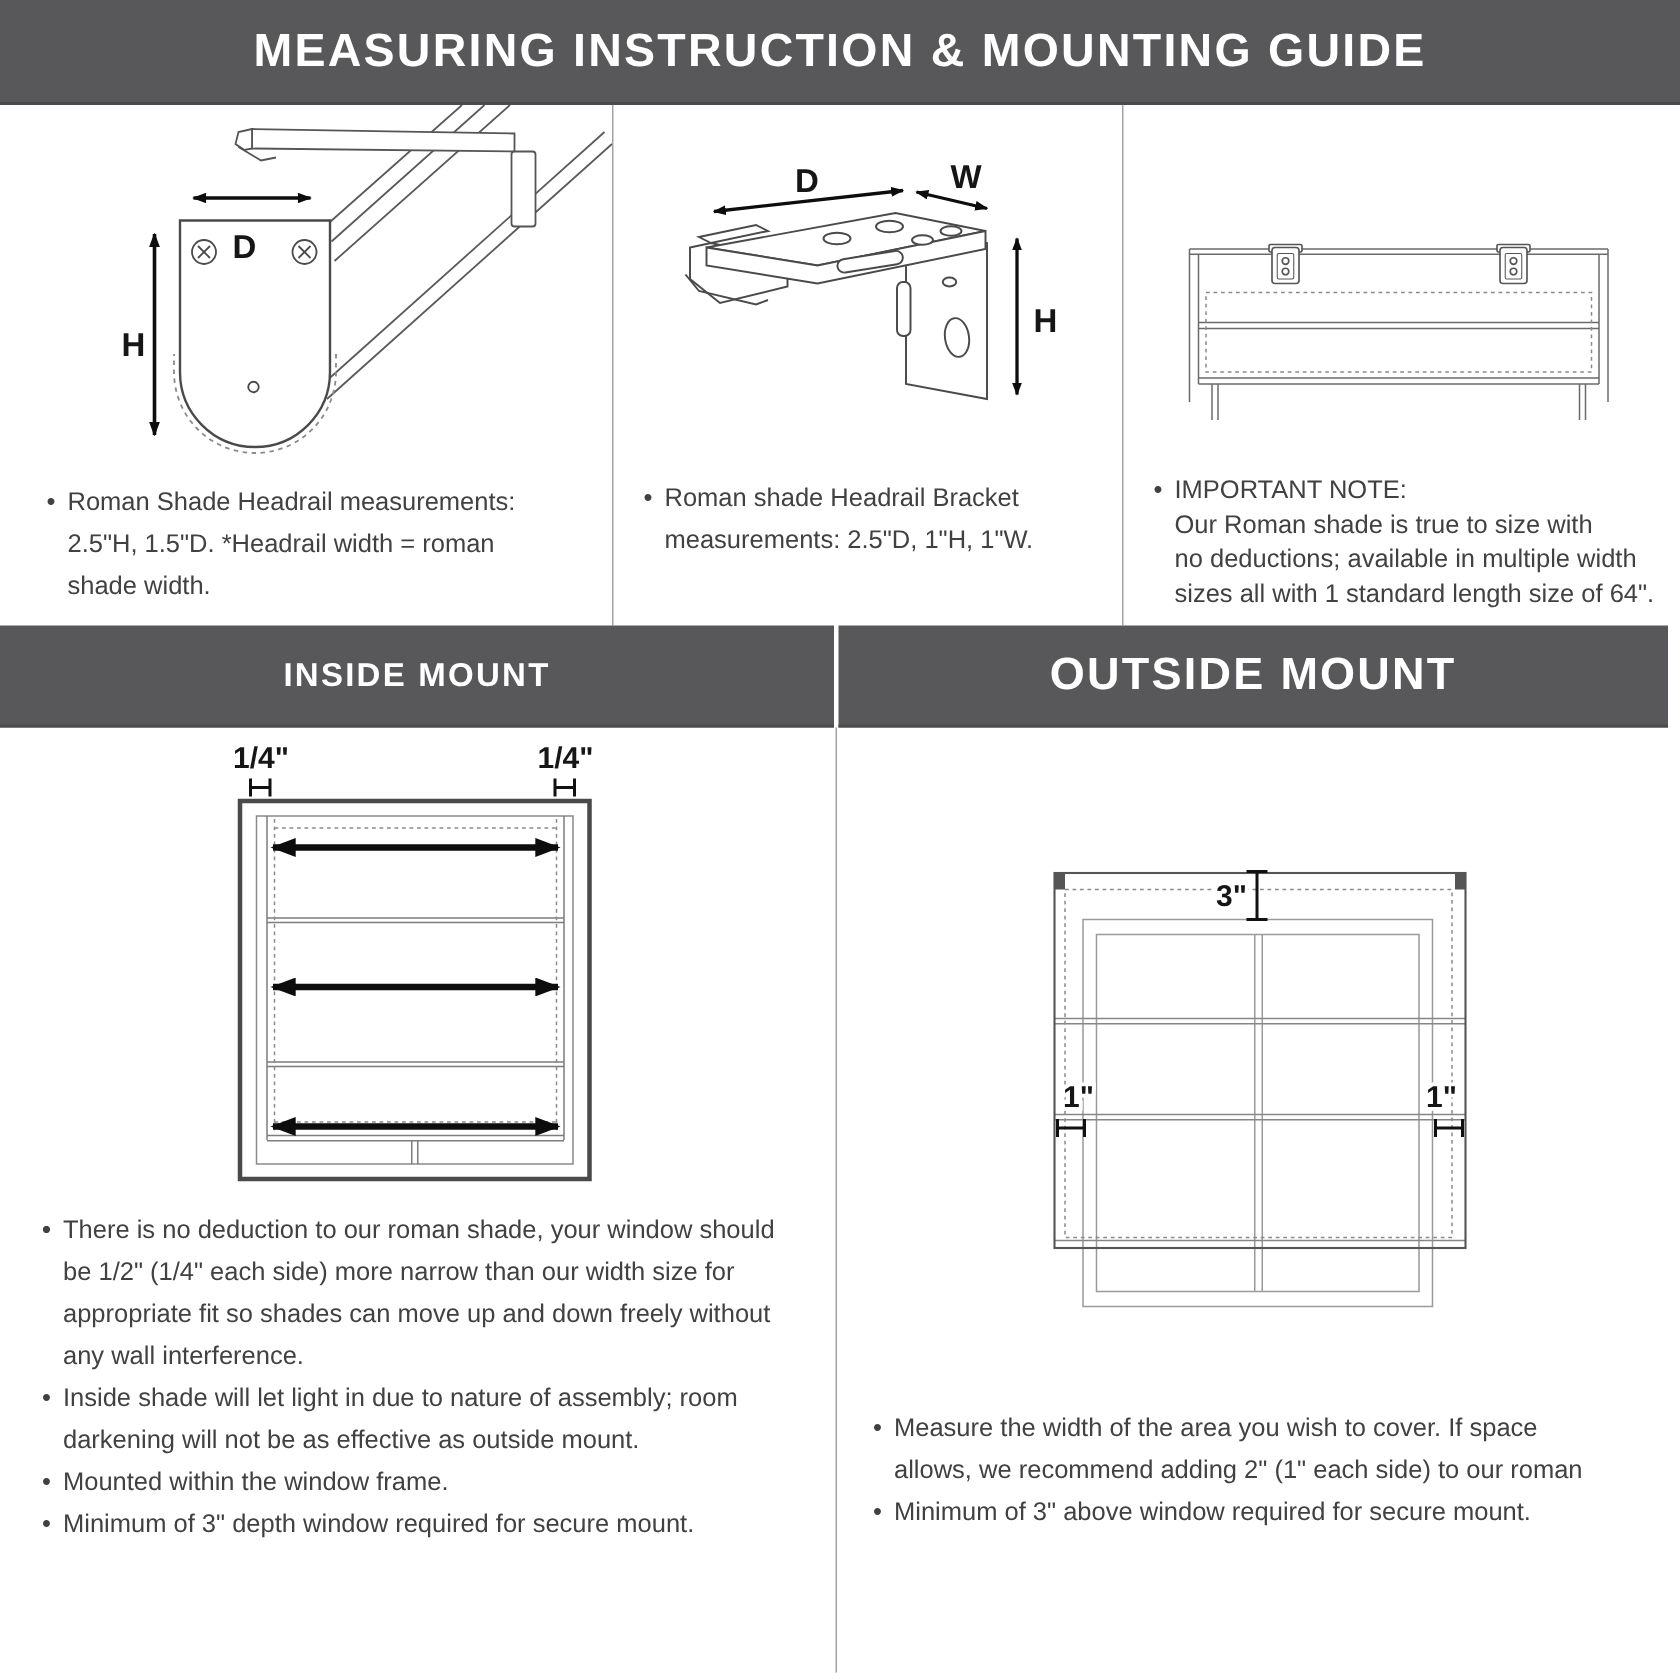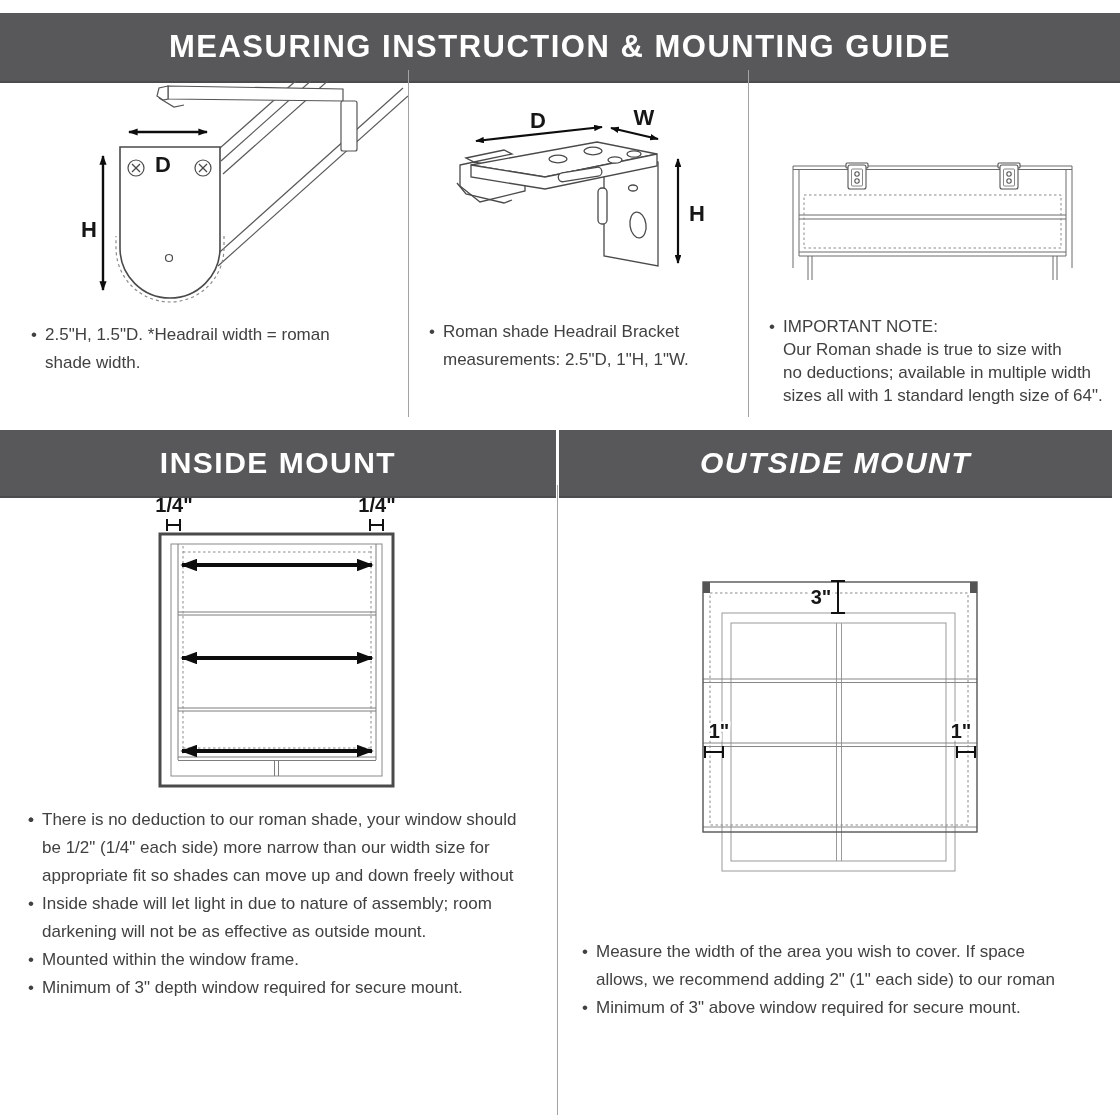--- a/index.html
+++ b/index.html
@@ -1,23 +1,23 @@
 <!DOCTYPE html>
 <html><head>
 <meta charset="utf-8">
 <style>
   html,body{margin:0;padding:0;background:#fff;}
   #app{position:relative;width:1120px;height:1120px;background:#fff;overflow:hidden;
        font-family:"Liberation Sans",sans-serif;color:#414141;}
   
   .bar{position:absolute;background:#58585a;color:#fff;display:flex;align-items:center;justify-content:center;
-       font-weight:bold;letter-spacing:1.5px;border-bottom:2px solid #4b4b4d;box-sizing:border-box;margin-top:13px;}
+       font-weight:bold;letter-spacing:1.5px;border-bottom:2px solid #4b4b4d;box-sizing:border-box;}
   #main-header{left:0;top:0;width:1120px;height:70px;font-size:31px;}
-  #inside-bar{left:0;top:417px;width:556px;height:68px;font-size:30px;}
-  #outside-bar{left:559px;top:417px;width:553px;height:68px;font-size:30px;font-style:italic;}
+  #inside-bar{left:0;top:417px;width:556px;height:68px;font-size:22px;}
+  #outside-bar{left:559px;top:417px;width:553px;height:68px;font-size:30px;}
   
   .vline{position:absolute;width:1px;background:#a3a3a3;}
   #div1{left:408px;top:70px;height:347px;}
   #div2{left:748px;top:70px;height:347px;}
   #div3{left:557px;top:485px;height:630px;}
   
   .note,.blist{position:absolute;font-size:17px;line-height:28px;color:#414141;}
   .note{padding-left:14px;}
   .note .mk,.blist .mk{position:absolute;left:0;top:0;}
   .note3{line-height:23px;}
@@ -79,20 +79,21 @@
     <g stroke="#0d0d0d" stroke-width="2.4" fill="none">
       <line x1="129" y1="62" x2="207" y2="62" marker-start="url(#ah)" marker-end="url(#ah)"></line>
       <line x1="103" y1="86" x2="103" y2="220" marker-start="url(#ah)" marker-end="url(#ah)"></line>
     </g>
     <text class="lbl22" x="163" y="102" text-anchor="middle">D</text>
     <text class="lbl22" x="89" y="167" text-anchor="middle">H</text>
   </svg>
 
   <div class="note" style="left:31px;top:321px;">
     <span class="mk">•</span>
+    <div>Roman Shade Headrail measurements:</div>
     <div>2.5"H, 1.5"D. *Headrail width = roman</div>
     <div>shade width.</div>
   </div>
 
   <svg class="dwg" style="left:408px;top:70px" width="340" height="250" viewBox="0 0 340 250">
     <g stroke="#4a4a4a" stroke-width="1.3" fill="#fff">
       <path d="M52,95 L66,92 L117,103 L117,121 L72,132 L52,116 Z"></path>
       <path d="M49,113 L58,124 L96,133 L104,130" fill="none"></path>
       <path d="M58,88 L96,80 L104,84 L66,92 Z"></path>
       <path d="M196,84 L250,92 L250,196 L196,186 Z"></path>
@@ -210,20 +211,21 @@
 
   <ul class="blist" style="left:28px;top:806px;width:512px;">
     <li>
       <span class="mk">•</span>
     </li>
     <li>
       <span class="mk">•</span>
       <div>There is no deduction to our roman shade, your window should</div>
       <div>be 1/2" (1/4" each side) more narrow than our width size for</div>
       <div>appropriate fit so shades can move up and down freely without</div>
+      <div>any wall interference.</div>
     </li>
     <li>
       <span class="mk">•</span>
       <div>Inside shade will let light in due to nature of assembly; room</div>
       <div>darkening will not be as effective as outside mount.</div>
     </li>
     <li>
       <span class="mk">•</span>
       <div>Mounted within the window frame.</div>
     </li>

